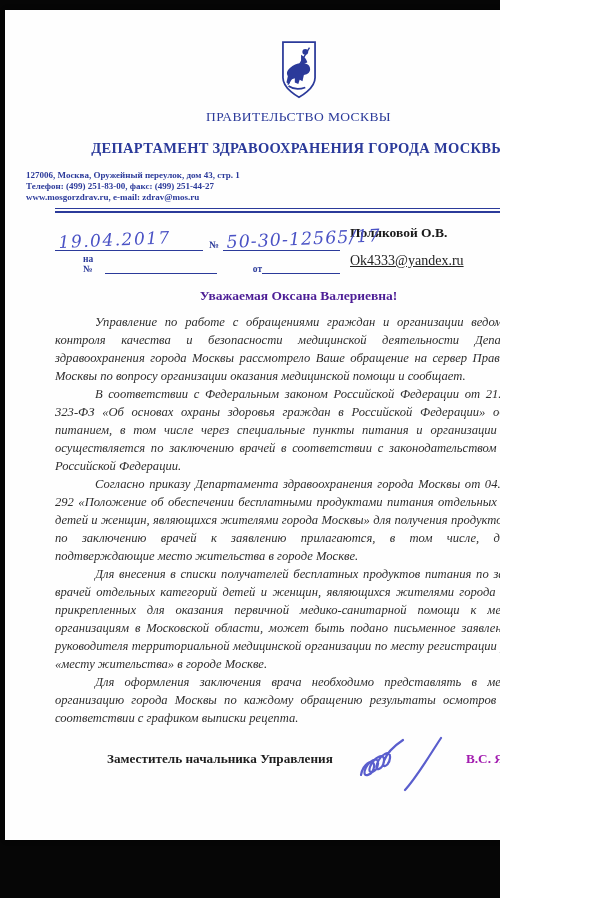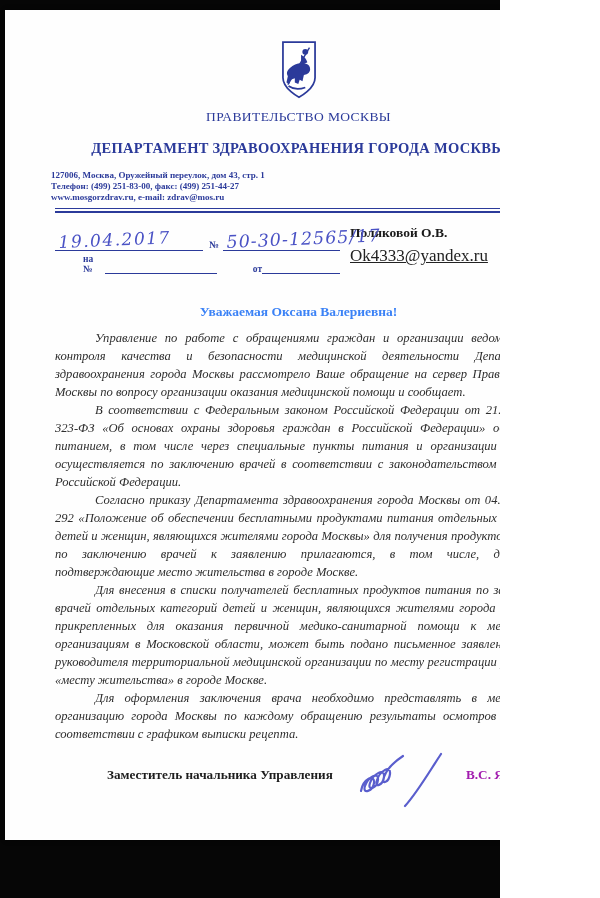--- a/index.html
+++ b/index.html
@@ -31,21 +31,21 @@
   }
   .org-main{
     margin-top:15px;
     text-align:center;
     color:#2b3a9a;
     font-weight:bold;
     font-size:14.5px;
     letter-spacing:.3px;
   }
   .address{
-    margin:13px 0 0 46px;
+    margin:13px 0 0 21px;
     color:#2b3a9a;
     font-family:"Liberation Serif","DejaVu Serif",serif;
     font-weight:bold;
     font-size:9px;
     line-height:11px;
   }
   .rule{
     margin:5px 32px 0 50px;
     height:2px;
     border-top:1px solid #2b3a9a;
@@ -99,32 +99,32 @@
     flex:1;
     padding-left:10px;
     color:#1a1a1a;
   }
   .recipient-name{
     font-weight:bold;
     font-size:13.5px;
     margin-top:4px;
   }
   .recipient-email{
-    font-size:17px;
-    margin-top:5px;
+    font-size:14px;
+    margin-top:12px;
     text-decoration:underline;
     color:#222;
   }
   
   .salutation{
-    margin-top:30px;
+    margin-top:14px;
     text-align:center;
     font-weight:bold;
     font-size:13.5px;
-    color:#3b82f6;
+    color:#4c1d95;
   }
   .body-text{
     margin:9px 34px 0 50px;
     color:#2e2e2e;
     font-size:12.6px;
     line-height:18px;
     text-align:justify;
     font-style:italic;
   }
   .body-text p{

